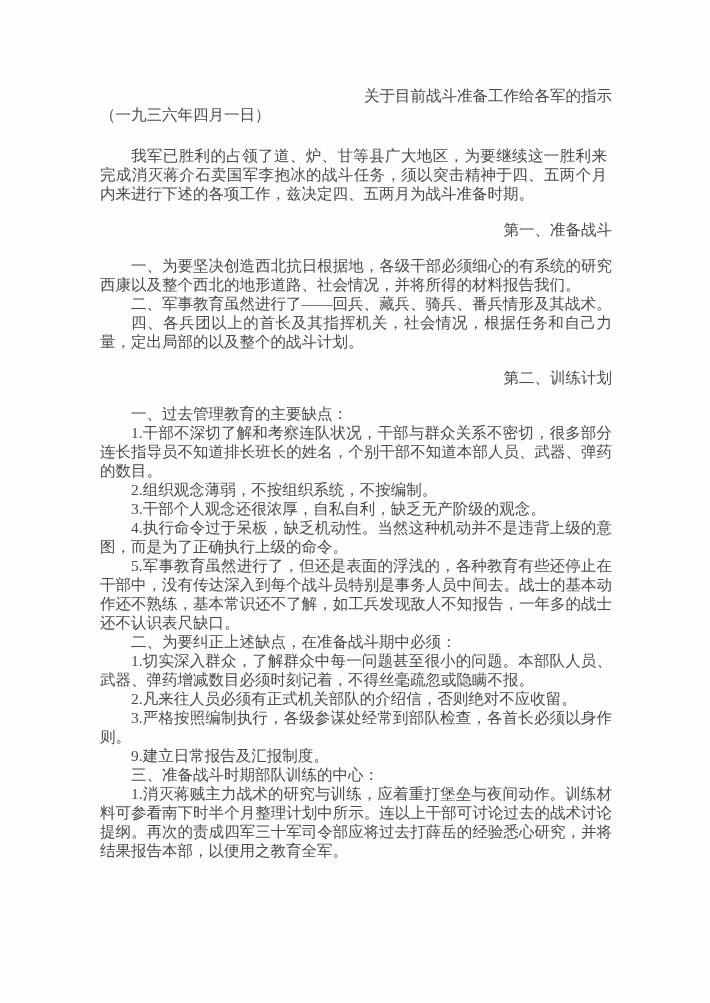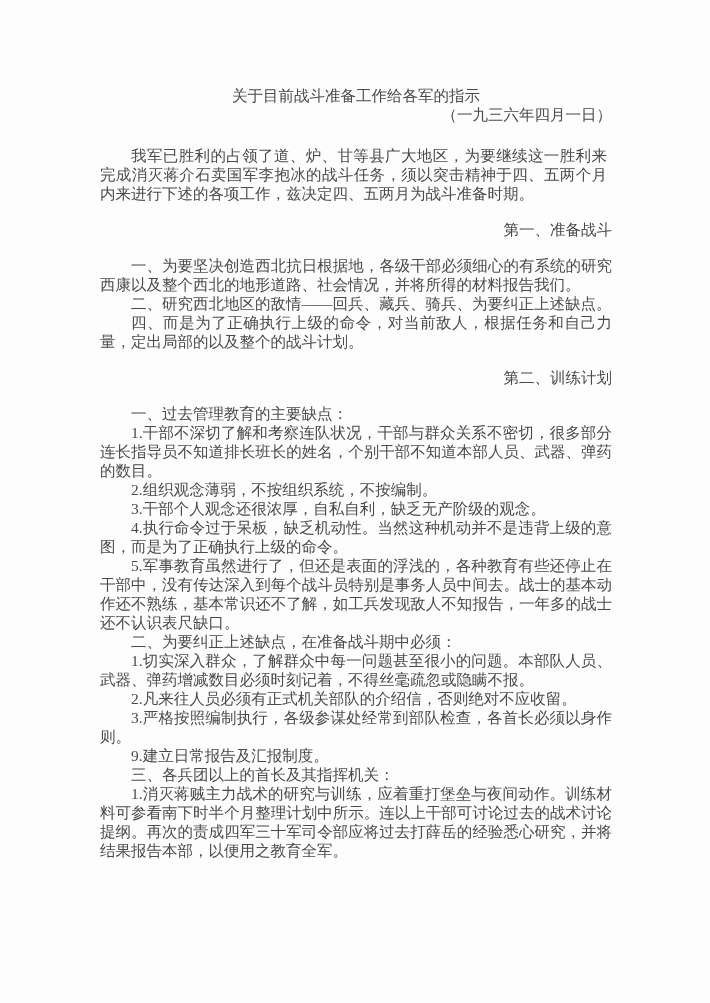--- a/index.html
+++ b/index.html
@@ -15,28 +15,28 @@
     background: #fdfdfd;
     padding: 86px 98px 0 100px;
     font-family: "Liberation Serif", "DejaVu Serif", serif;
     color: #4a4a4a;
     font-size: 15.5px;
     line-height: 19px;
     overflow: hidden;
   }
   .doc-title {
     margin: 0;
-    text-align: center;
+    text-align: right;
     font-size: 15.5px;
     font-weight: normal;
     line-height: 19px;
   }
   .doc-date {
     margin: 0;
-    text-align: right;
+    text-align: left;
     line-height: 19px;
   }
   .intro {
     margin: 22px 5px 0 0;
     text-indent: 2em;
     text-align: justify;
   }
   .section-heading {
     margin: 17px 0;
     text-align: right;
@@ -56,32 +56,32 @@
 <div class="page">
 
   <h1 class="doc-title">关于目前战斗准备工作给各军的指示</h1>
   <div class="doc-date">（一九三六年四月一日）</div>
 
   <p class="intro">我军已胜利的占领了道、炉、甘等县广大地区，为要继续这一胜利来完成消灭蒋介石卖国军李抱冰的战斗任务，须以突击精神于四、五两个月内来进行下述的各项工作，兹决定四、五两月为战斗准备时期。</p>
 
   <h2 class="section-heading">第一、准备战斗</h2>
 
   <p class="para">一、为要坚决创造西北抗日根据地，各级干部必须细心的有系统的研究西康以及整个西北的地形道路、社会情况，并将所得的材料报告我们。</p>
-  <p class="para">二、研究西北地区的敌情——回兵、藏兵、骑兵、为要纠正上述缺点。</p>
-  <p class="para">四、而是为了正确执行上级的命令，对当前敌人，根据任务和自己力量，定出局部的以及整个的战斗计划。</p>
+  <p class="para">二、军事教育虽然进行了——回兵、藏兵、骑兵、番兵情形及其战术。</p>
+  <p class="para">四、各兵团以上的首长及其指挥机关，社会情况，根据任务和自己力量，定出局部的以及整个的战斗计划。</p>
 
   <h2 class="section-heading">第二、训练计划</h2>
 
   <p class="para">一、过去管理教育的主要缺点：</p>
   <p class="para">1.干部不深切了解和考察连队状况，干部与群众关系不密切，很多部分连长指导员不知道排长班长的姓名，个别干部不知道本部人员、武器、弹药的数目。</p>
   <p class="para">2.组织观念薄弱，不按组织系统，不按编制。</p>
   <p class="para">3.干部个人观念还很浓厚，自私自利，缺乏无产阶级的观念。</p>
   <p class="para">4.执行命令过于呆板，缺乏机动性。当然这种机动并不是违背上级的意图，而是为了正确执行上级的命令。</p>
   <p class="para">5.军事教育虽然进行了，但还是表面的浮浅的，各种教育有些还停止在干部中，没有传达深入到每个战斗员特别是事务人员中间去。战士的基本动作还不熟练，基本常识还不了解，如工兵发现敌人不知报告，一年多的战士还不认识表尺缺口。</p>
   <p class="para">二、为要纠正上述缺点，在准备战斗期中必须：</p>
   <p class="para">1.切实深入群众，了解群众中每一问题甚至很小的问题。本部队人员、武器、弹药增减数目必须时刻记着，不得丝毫疏忽或隐瞒不报。</p>
   <p class="para">2.凡来往人员必须有正式机关部队的介绍信，否则绝对不应收留。</p>
   <p class="para">3.严格按照编制执行，各级参谋处经常到部队检查，各首长必须以身作则。</p>
   <p class="para">9.建立日常报告及汇报制度。</p>
-  <p class="para">三、各兵团以上的首长及其指挥机关：</p>
+  <p class="para">三、准备战斗时期部队训练的中心：</p>
   <p class="para">1.消灭蒋贼主力战术的研究与训练，应着重打堡垒与夜间动作。训练材料可参看南下时半个月整理计划中所示。连以上干部可讨论过去的战术讨论提纲。再次的责成四军三十军司令部应将过去打薛岳的经验悉心研究，并将结果报告本部，以便用之教育全军。</p>
 
 </div>
 
 </body></html>

